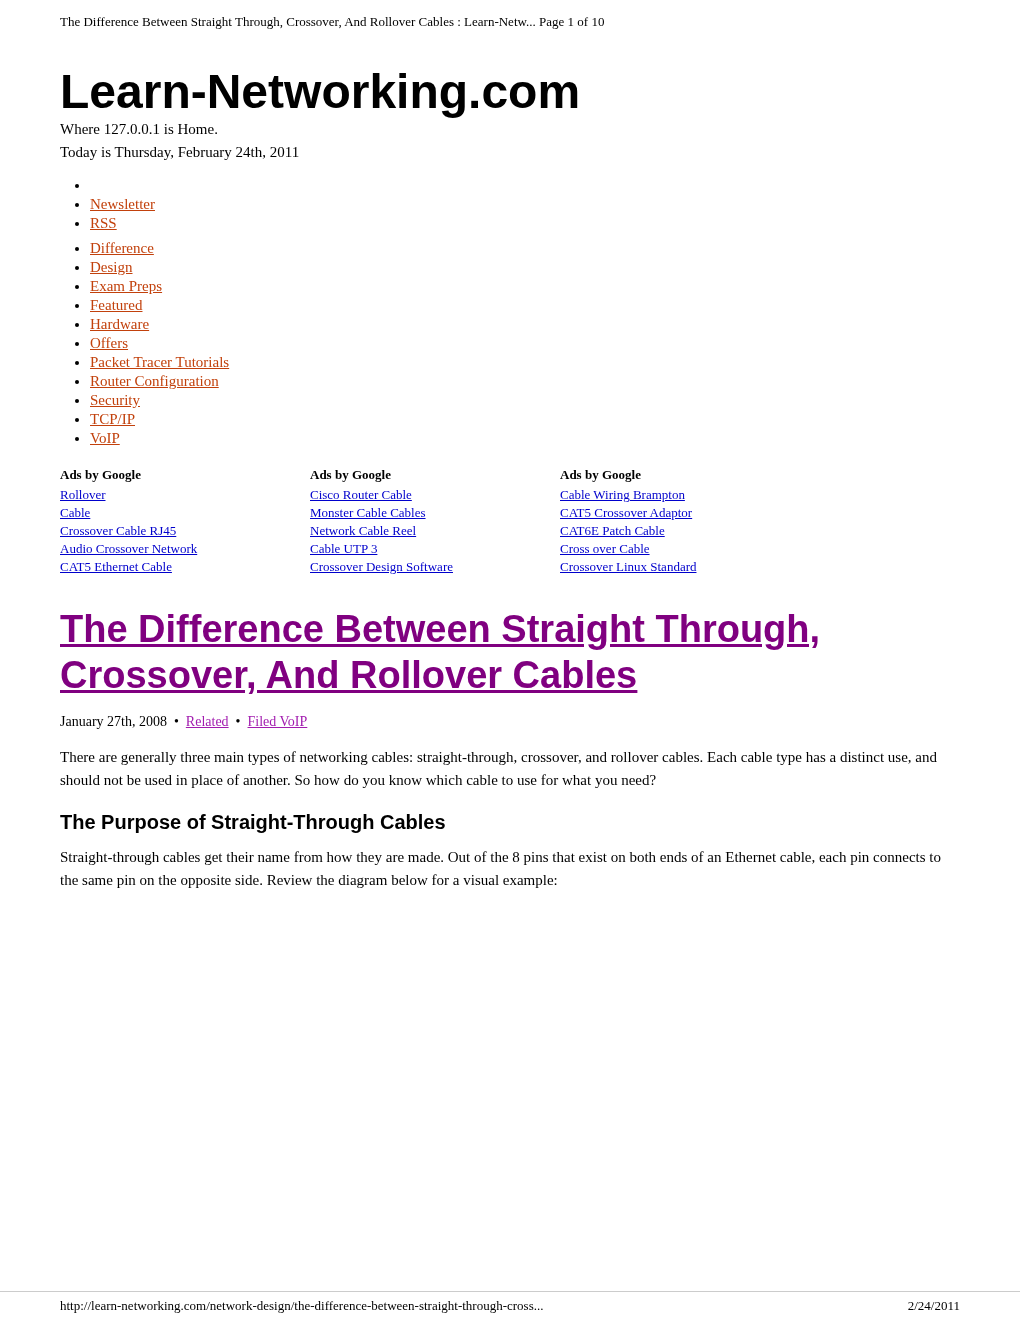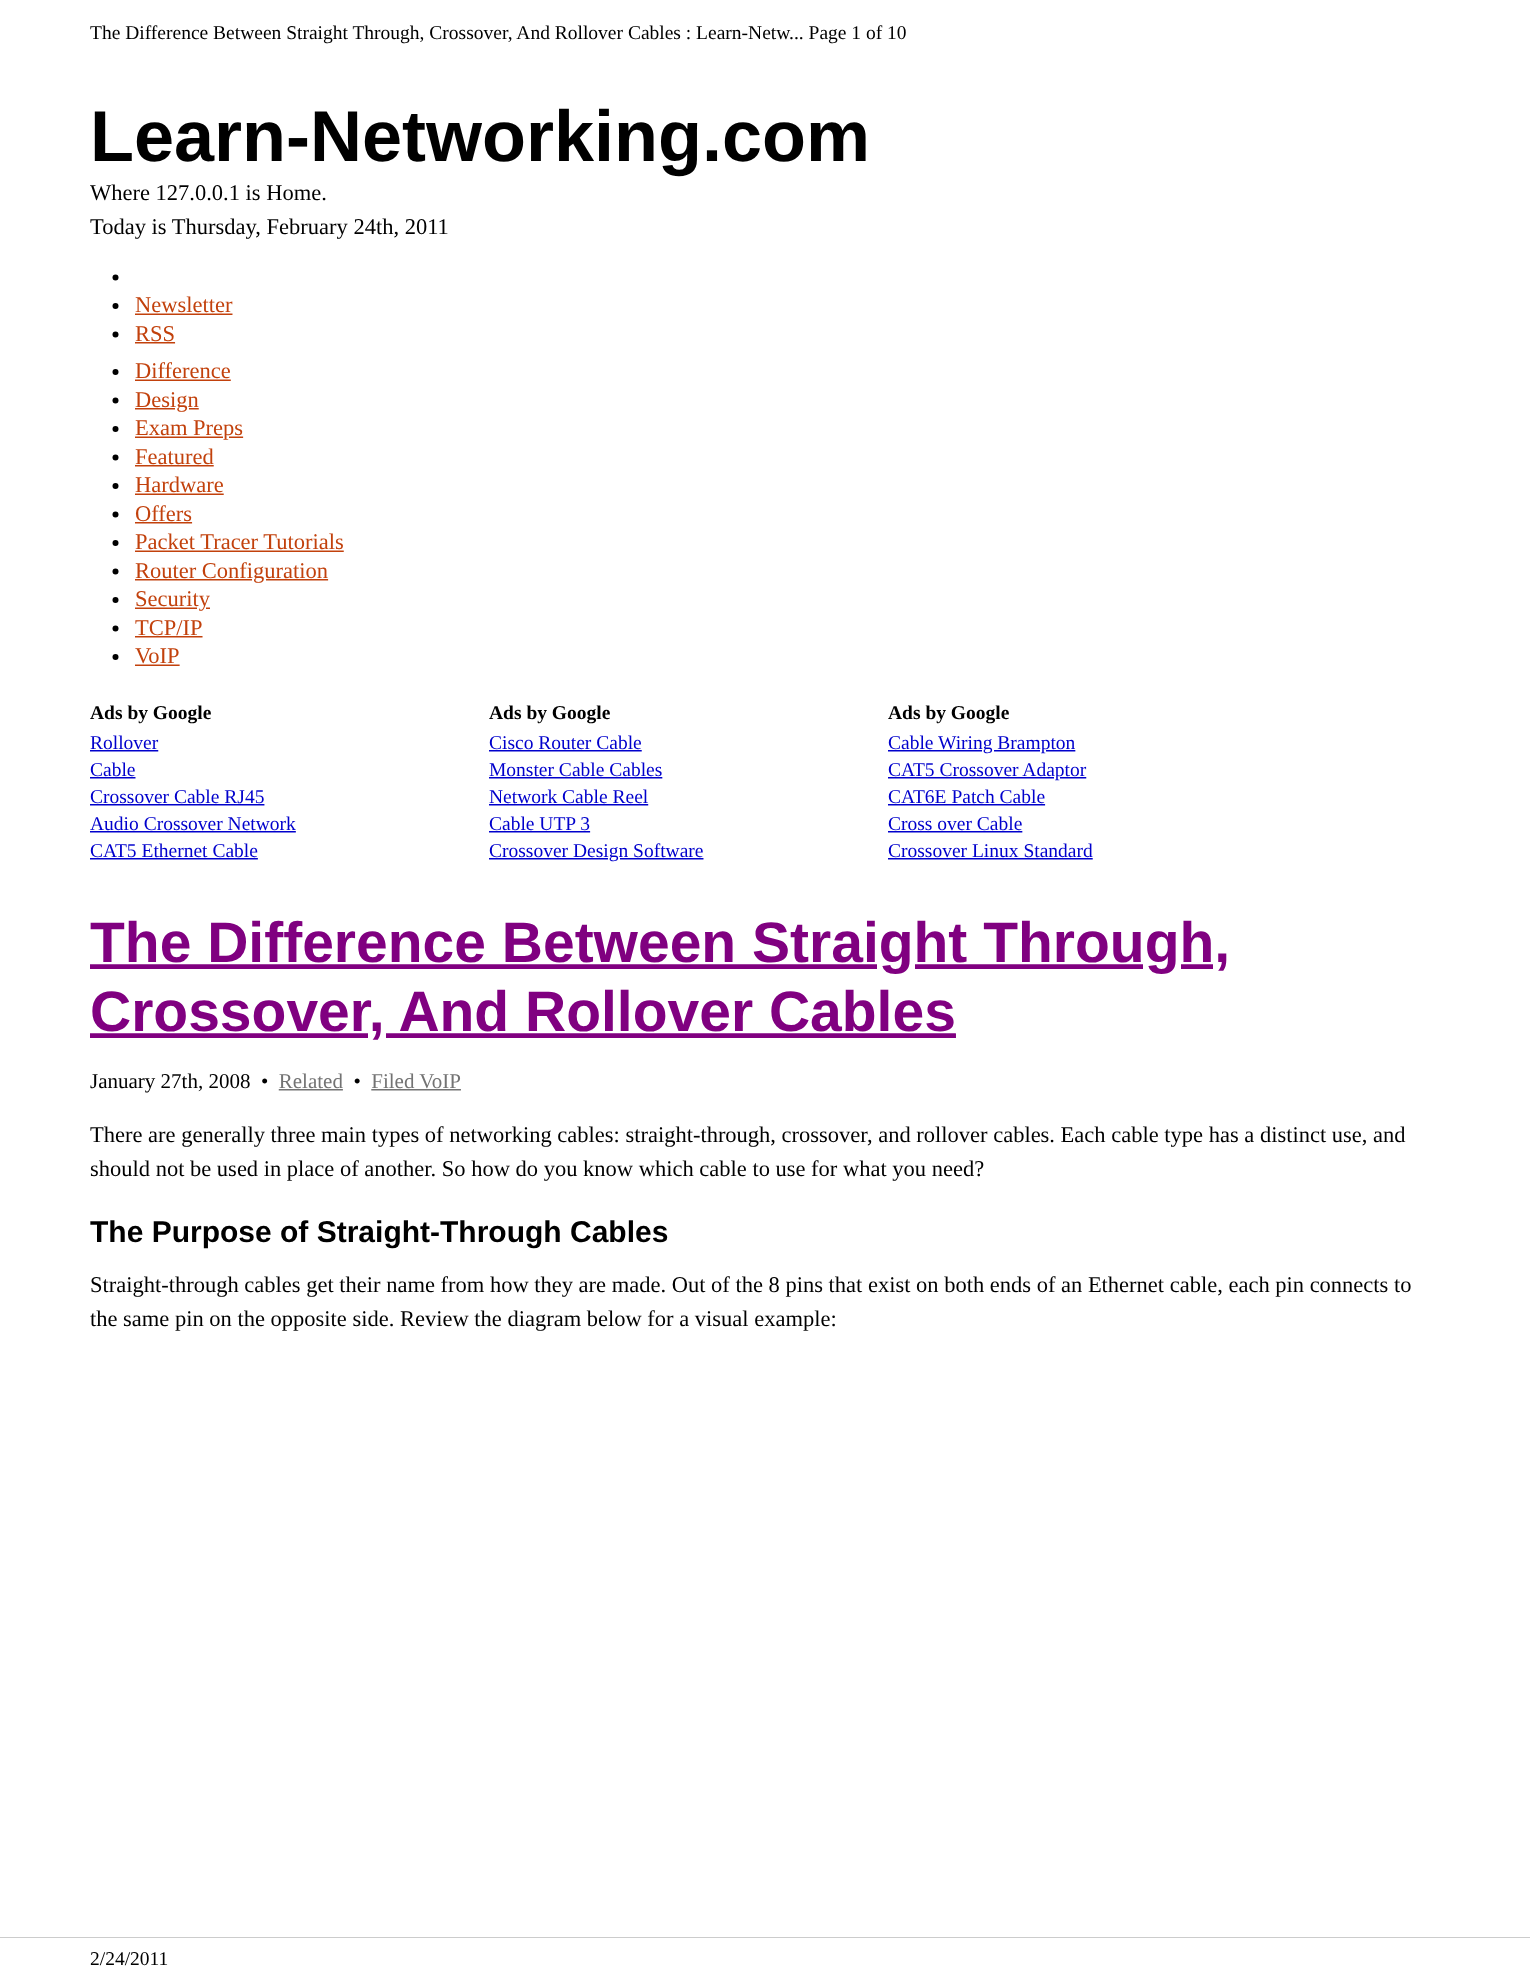--- a/index.html
+++ b/index.html
@@ -57,21 +57,21 @@
       font-size: 15px;
     }
 
     .nav-list a {
       color: #c2410c;
     }
 
     .ads-section {
       display: flex;
       flex-direction: row;
-      gap: 16px;
+      gap: 0;
       margin-top: 20px;
       margin-bottom: 30px;
     }
 
     .ads-column {
       width: 220px;
       margin-right: 30px;
     }
 
     .ads-column-title {
@@ -104,21 +104,21 @@
       text-decoration: underline;
     }
 
     .article-meta {
       font-size: 14px;
       margin-bottom: 16px;
       color: #000;
     }
 
     .article-meta a {
-      color: #737373;
+      color: #a21caf;
       text-decoration: underline;
     }
 
     .article-intro {
       font-size: 15px;
       line-height: 1.5;
       margin-bottom: 20px;
     }
 
     .section-heading {
@@ -220,14 +220,15 @@
   &nbsp;•&nbsp;
   <a href="#">Filed VoIP</a>
 </p>
 
 <p class="article-intro">There are generally three main types of networking cables: straight-through, crossover, and rollover cables. Each cable type has a distinct use, and should not be used in place of another. So how do you know which cable to use for what you need?</p>
 
 <h2 class="section-heading">The Purpose of Straight-Through Cables</h2>
 <p class="section-text">Straight-through cables get their name from how they are made. Out of the 8 pins that exist on both ends of an Ethernet cable, each pin connects to the same pin on the opposite side. Review the diagram below for a visual example:</p>
 
 <div class="page-footer">
+  <span>http://learn-networking.com/network-design/the-difference-between-straight-through-cross...</span>
   <span>2/24/2011</span>
 </div>
 
 </body></html>

